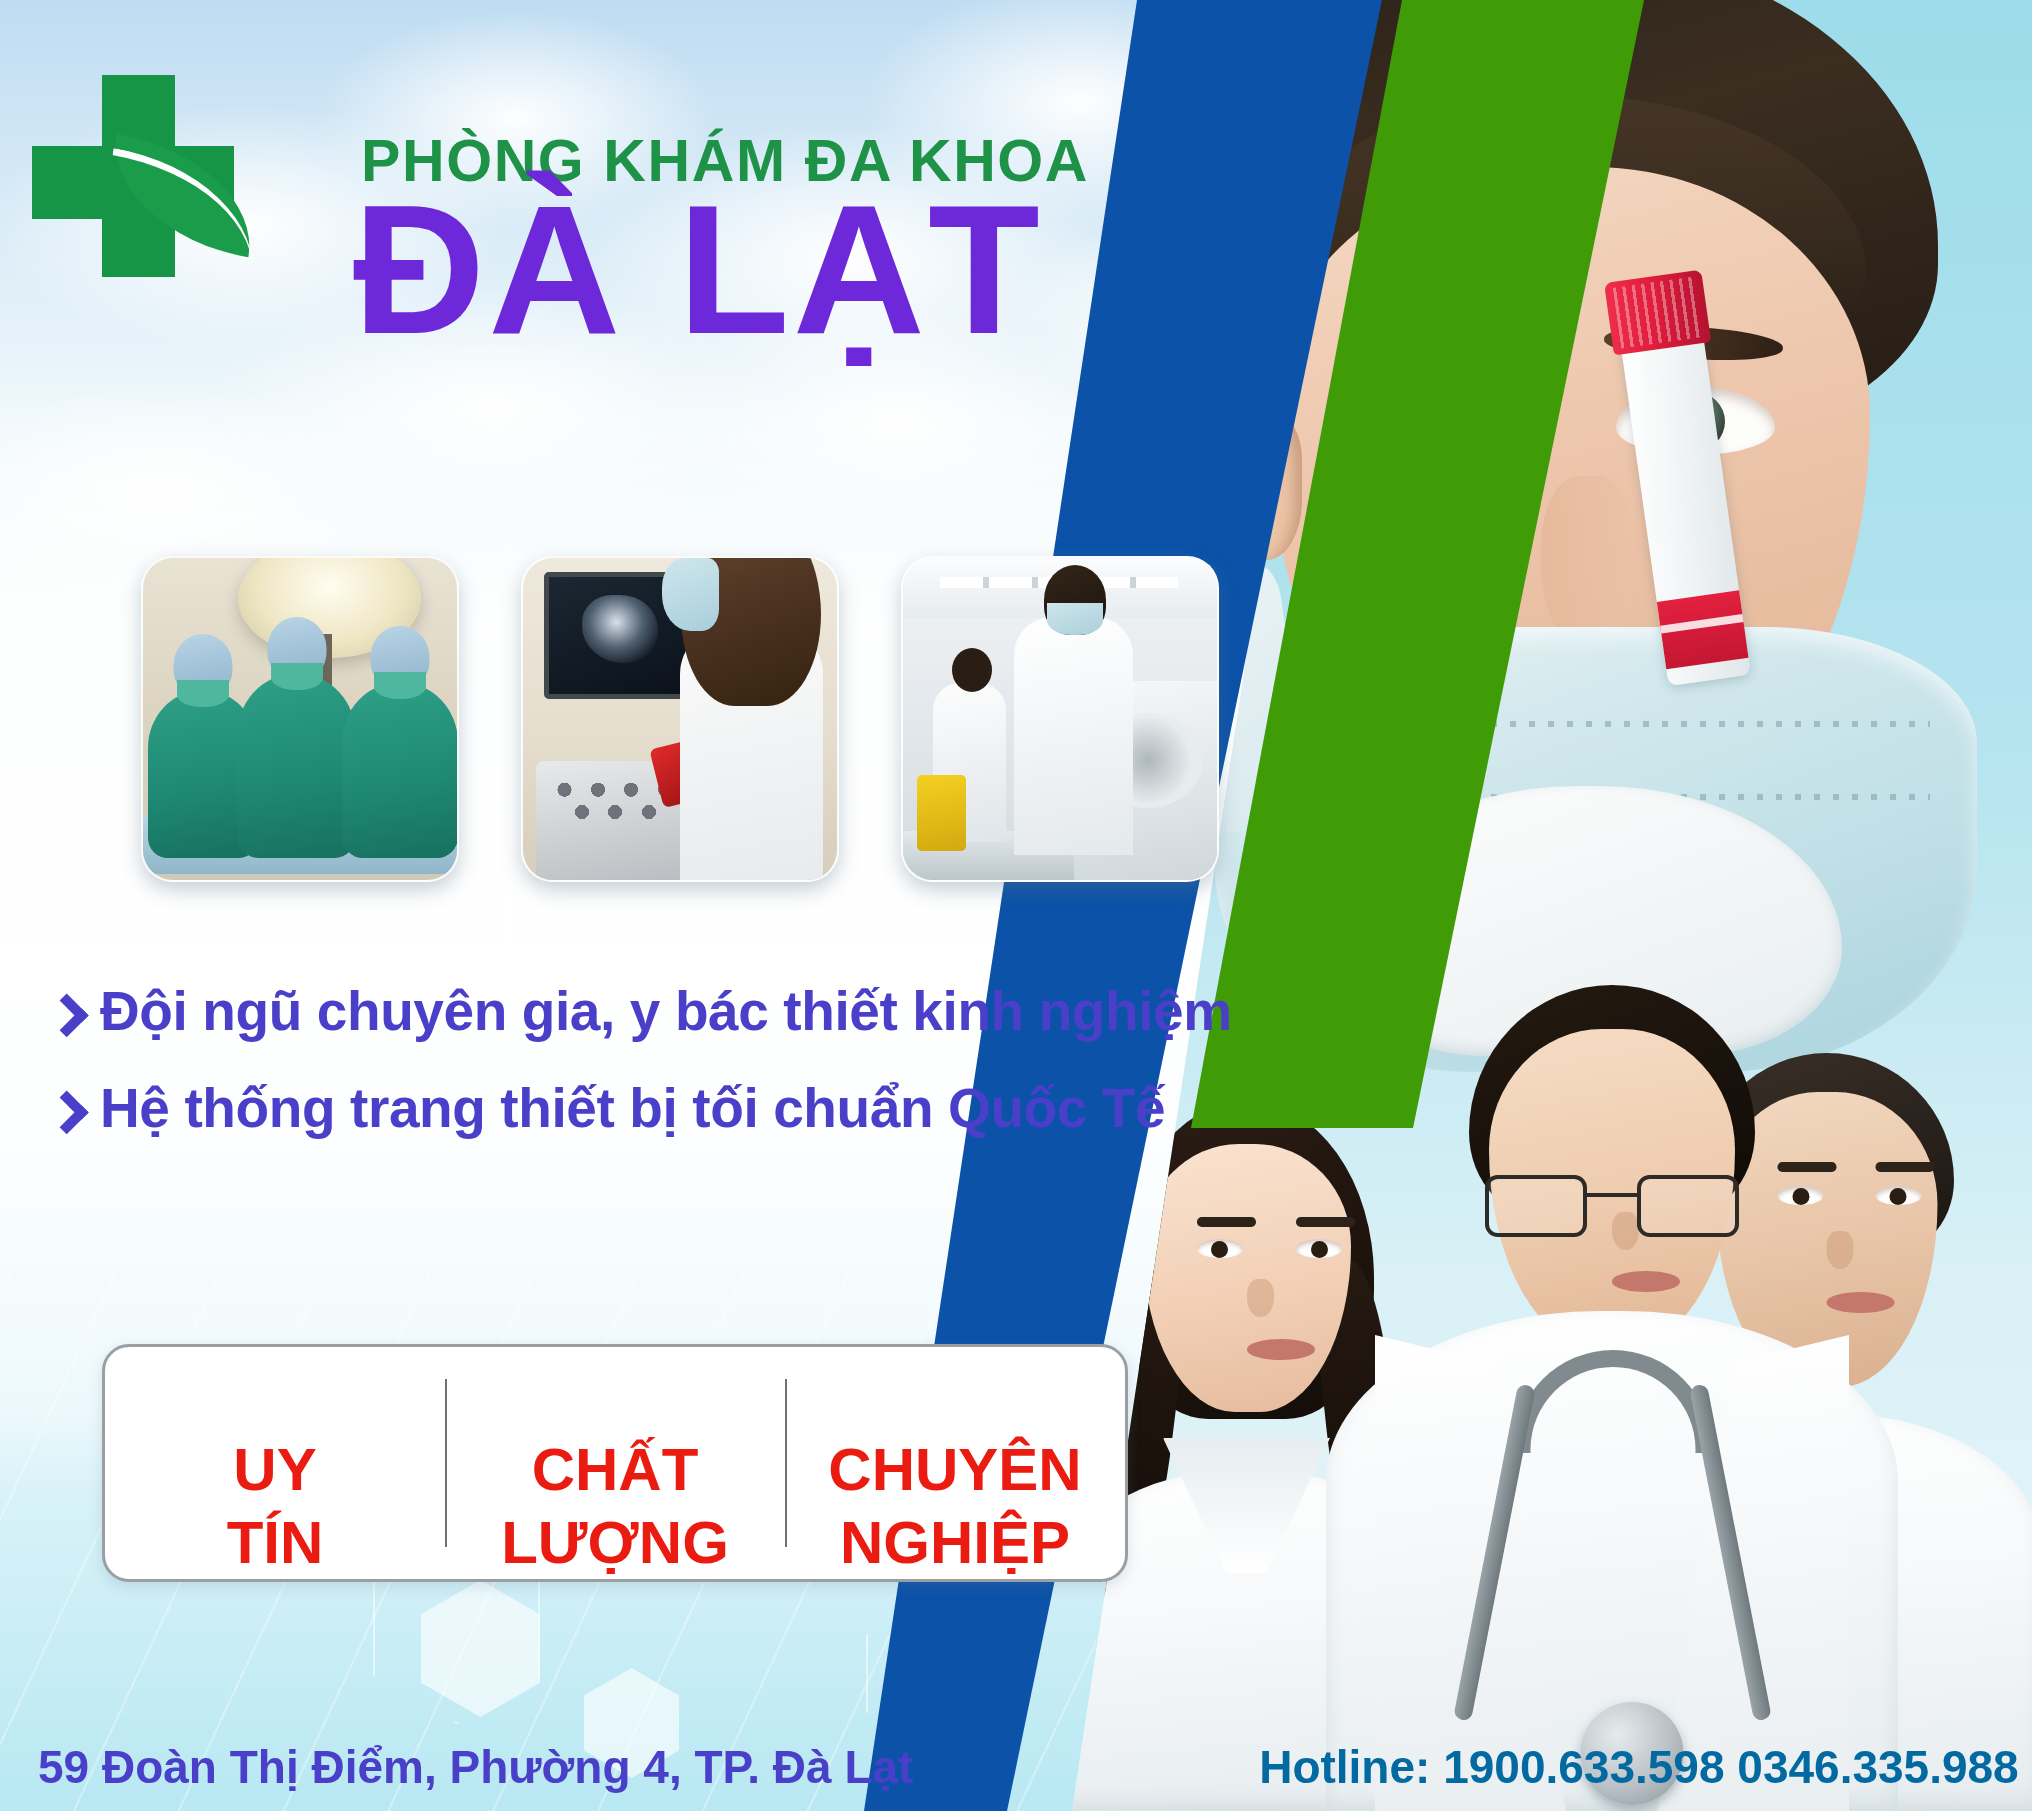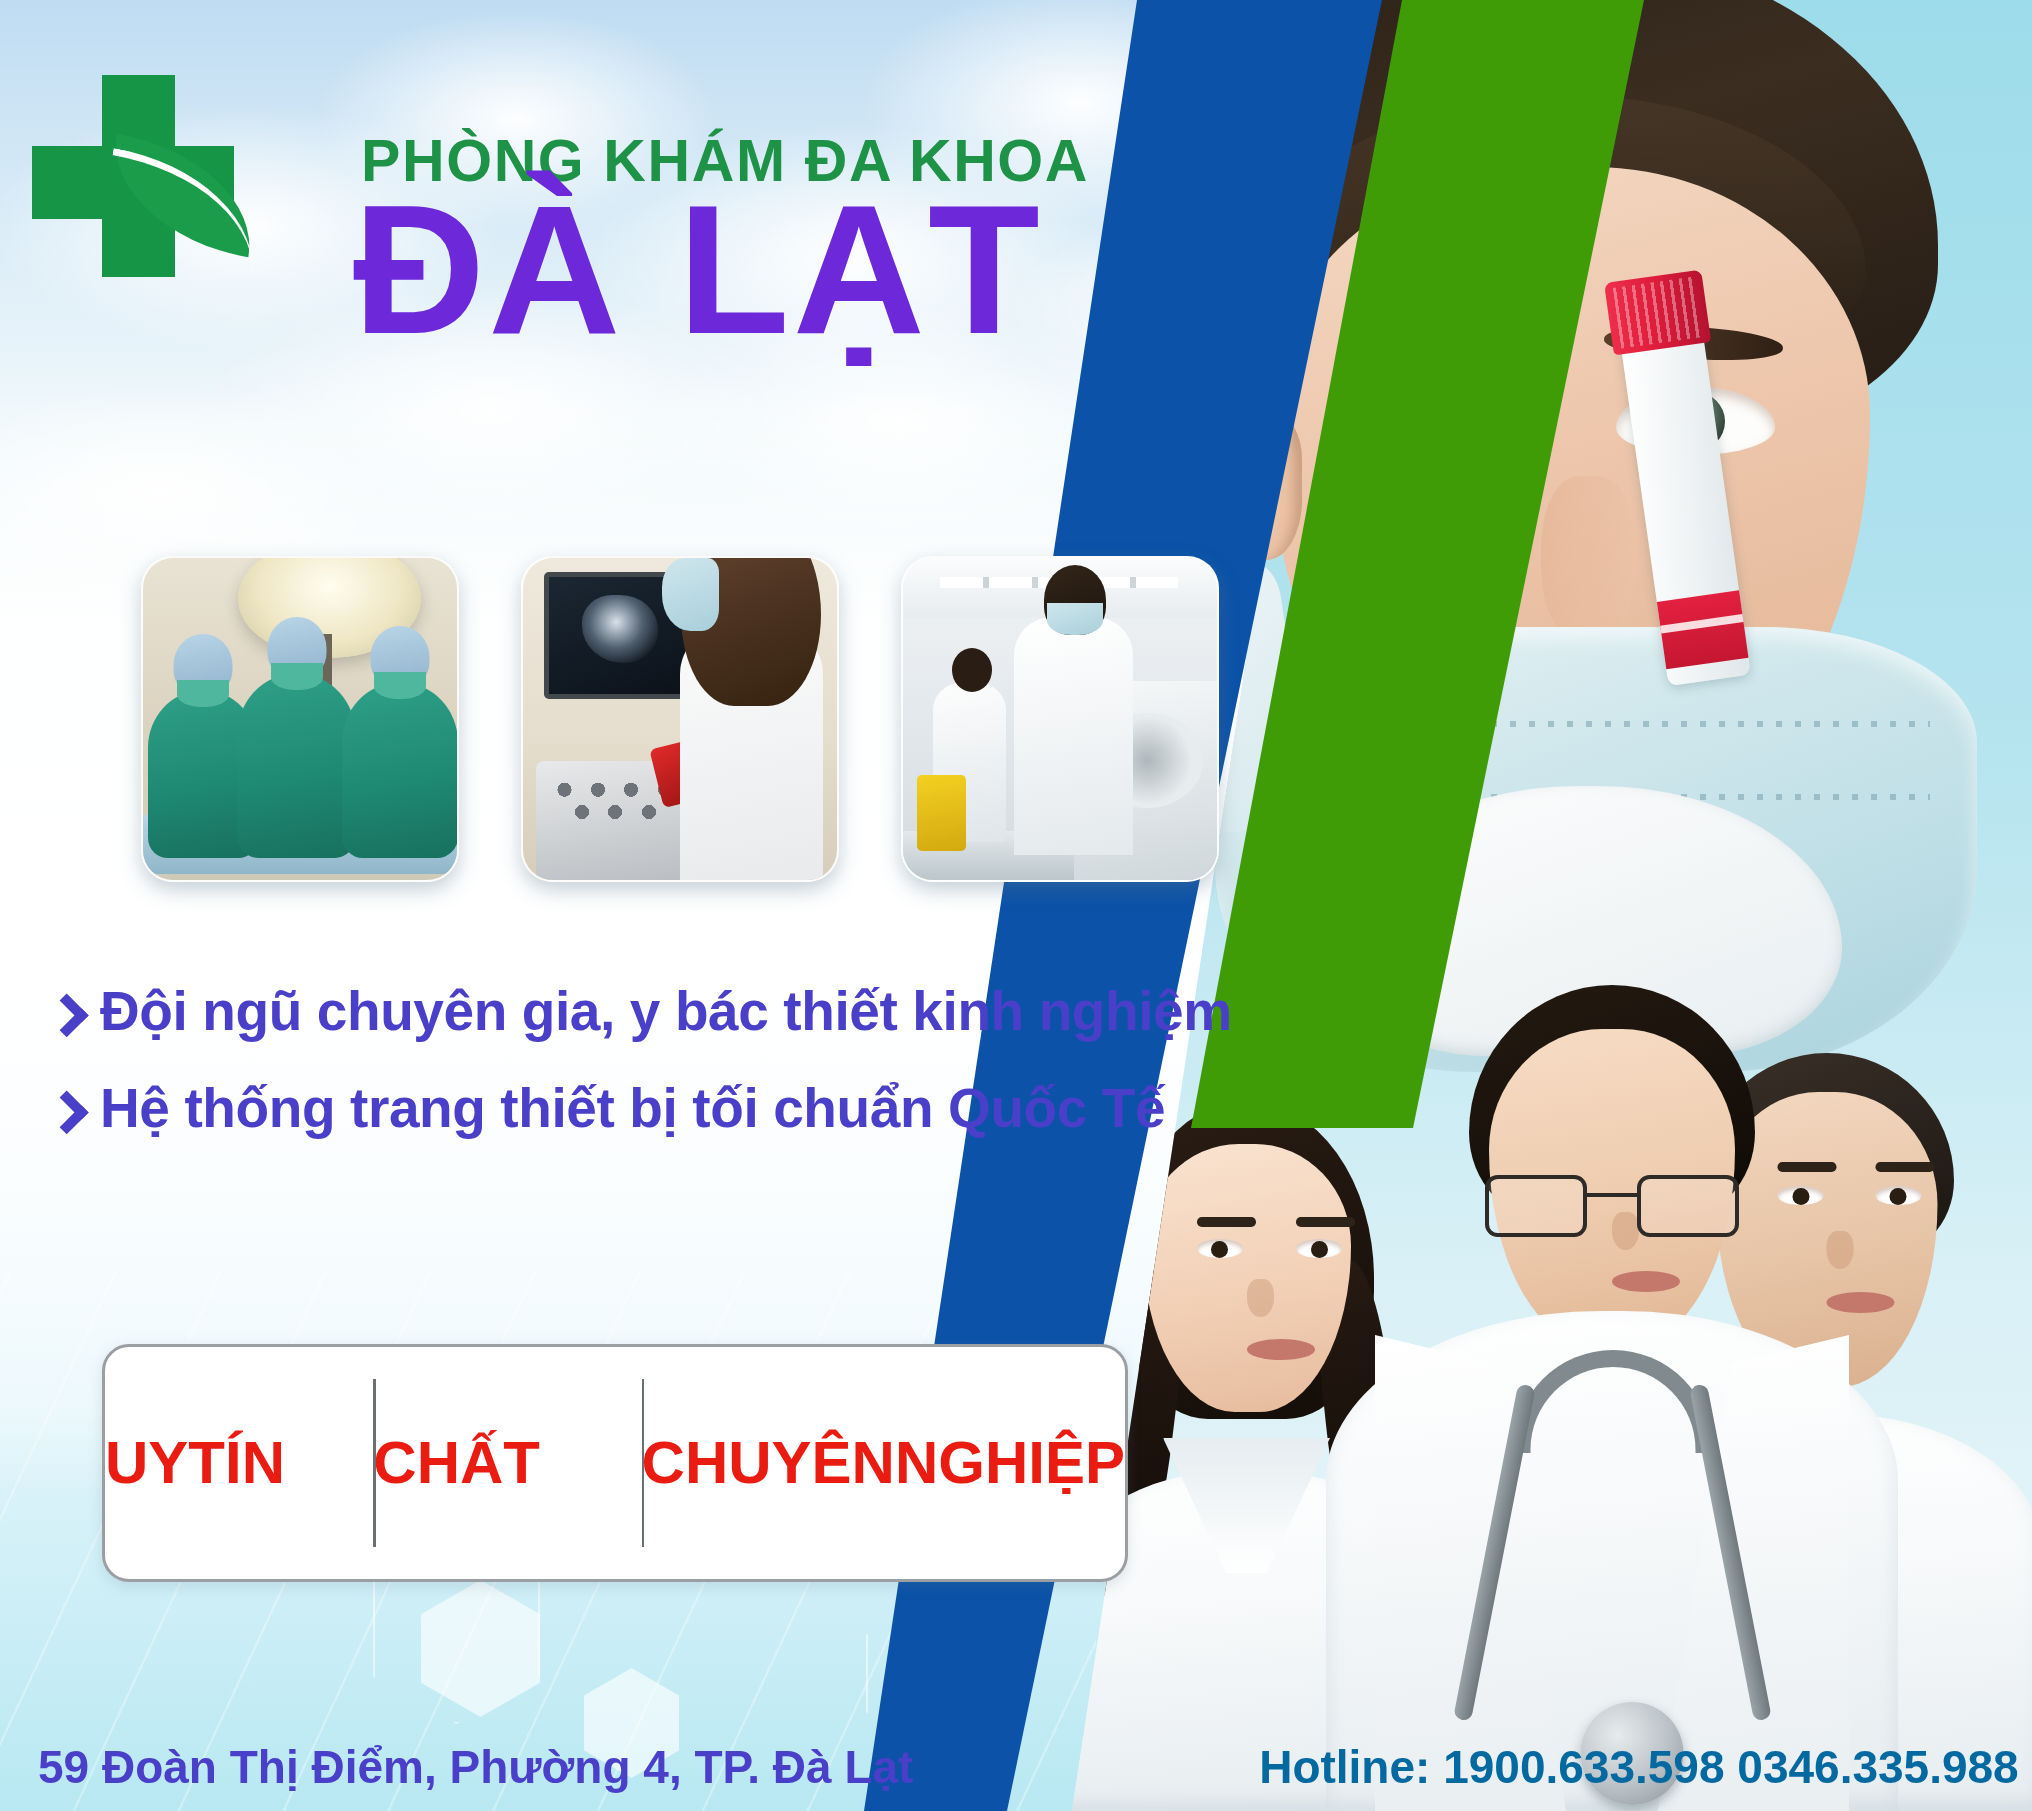--- a/index.html
+++ b/index.html
@@ -509,21 +509,21 @@
   .badge{
     position:absolute; left:102px; top:1344px;
     width:1026px; height:238px;
     background:#ffffff;
     border:3.2px solid #9b9fa3;
     border-radius:27px;
     display:flex; align-items:stretch;
     box-shadow:0 4.8px 14.3px rgba(100,120,140,.18);
   }
   .badge-cell{
-    flex:1; display:flex; align-items:center; justify-content:flex-start;
+    flex:1; display:flex; flex-direction:column; align-items:center; justify-content:flex-end;
     position:relative;
   }
   .badge-cell + .badge-cell:before{
     content:""; position:absolute; left:0; top:32px; bottom:32px;
     width:2.4px; background:#6b7075;
   }
   .badge-line{
     font-size:60px; font-weight:700; color:#ea1c12; line-height:1.22;
     white-space:nowrap; text-align:center;
   }
@@ -727,20 +727,21 @@
     </div>
   </div>
 
   <div class="badge">
     <div class="badge-cell">
       <div class="badge-line">UY</div>
       <div class="badge-line">TÍN</div>
     </div>
     <div class="badge-cell">
       <div class="badge-line">CHẤT</div>
+      <div class="badge-line">LƯỢNG</div>
     </div>
     <div class="badge-cell">
       <div class="badge-line">CHUYÊN</div>
       <div class="badge-line">NGHIỆP</div>
     </div>
   </div>
 
   <div class="addr">59 Đoàn Thị Điểm, Phường 4, TP. Đà Lạt</div>
   <div class="hotline">Hotline: 1900.633.598  0346.335.988</div>
 

